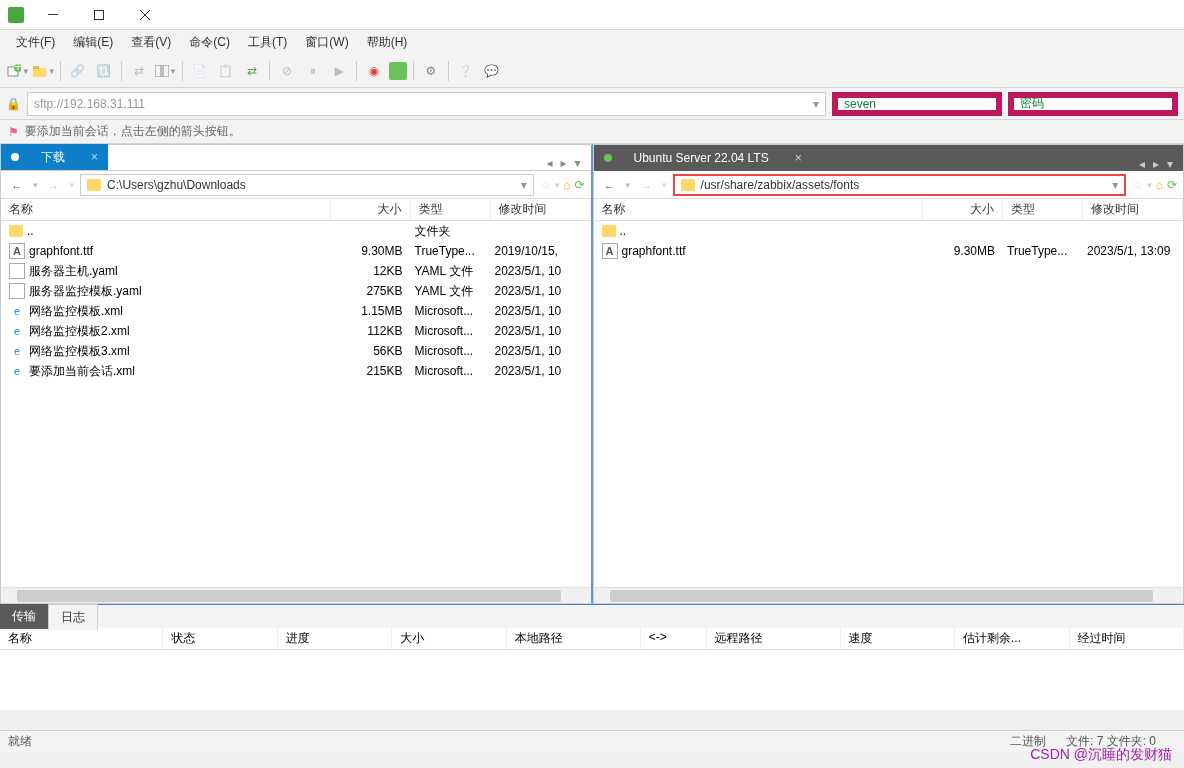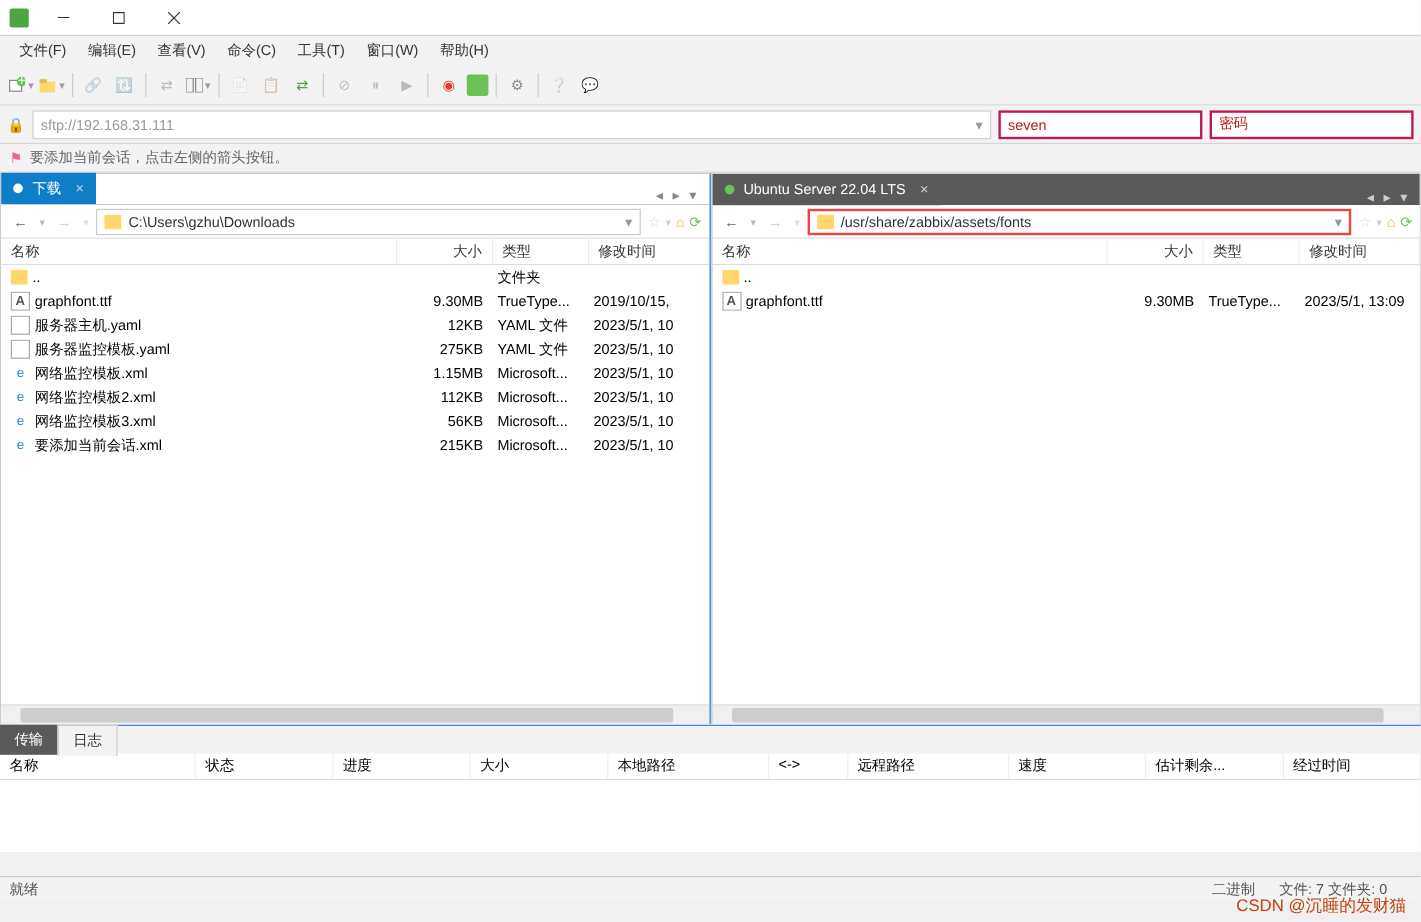--- a/index.html
+++ b/index.html
@@ -10,26 +10,26 @@
 .win-controls { display: flex; }
 .win-btn { width: 46px; height: 30px; display: flex; align-items: center; justify-content: center; color: #555; }
 .menubar { height: 24px; background: #f3f3f3; display: flex; align-items: center; padding: 0 8px; gap: 2px; }
 .menu-item { padding: 2px 8px; color: #333; cursor: default; }
 .toolbar { height: 34px; background: #f3f3f3; display: flex; align-items: center; padding: 0 6px; gap: 4px; border-bottom: 1px solid #d4d4d4; }
 .tb-btn { width: 22px; height: 22px; display: flex; align-items: center; justify-content: center; color: #666; position: relative; }
 .tb-sep { width: 1px; height: 20px; background: #ccc; margin: 0 2px; }
 .addressbar { height: 32px; background: #f3f3f3; display: flex; align-items: center; padding: 0 6px; gap: 6px; border-bottom: 1px solid #d4d4d4; }
 .lock-icon { color: #888; }
 .addr-input { flex: 1; height: 24px; border: 1px solid #ccc; padding: 0 6px; background: #fff; color: #999; display: flex; align-items: center; }
-.cred-input { width: 170px; height: 24px; border: 2px solid #be185d; padding: 0 6px; background: #fff; color: #b91c1c; display: flex; align-items: center; }
+.cred-input { width: 170px; height: 24px; border: 6px solid #be185d; padding: 0 6px; background: #fff; color: #15803d; display: flex; align-items: center; }
 .hint-bar { height: 24px; background: #f3f3f3; display: flex; align-items: center; padding: 0 8px; color: #666; border-bottom: 1px solid #d4d4d4; }
 .flag-icon { color: #f06292; margin-right: 6px; }
 .tabs-strip { height: 26px; display: flex; align-items: flex-end; background: #fff; border-bottom: 1px solid #ccc; }
 .tabs-strip.dark { background: #5a5a5a; border: none; }
-.tab { height: 26px; padding: 0 10px; display: flex; align-items: center; gap: 8px; background: #0f7ec9; color: #fff; position: relative; }
+.tab { height: 26px; padding: 0 10px; display: flex; align-items: center; gap: 22px; background: #0f7ec9; color: #fff; position: relative; }
 .tab.dark-active { background: #5a5a5a; color: #fff; }
 .tab .dot { width: 8px; height: 8px; border-radius: 50%; background: #fff; }
 .tab .dot.green { background: #6ac259; }
 .tab-close { color: #fff; opacity: 0.7; margin-left: 4px; }
 .tab-spacer { flex: 1; }
 .tab-nav { display: flex; align-items: center; gap: 8px; padding: 0 10px; color: #888; }
 .panes { display: flex; height: 460px; }
 .pane { flex: 1; display: flex; flex-direction: column; border: 1px solid #ccc; background: #fff; }
 .pane.left { border-right: 2px solid #5d9dd5; }
 .nav-row { height: 28px; display: flex; align-items: center; padding: 0 6px; gap: 6px; border-bottom: 1px solid #ddd; background: #fff; }
@@ -59,21 +59,21 @@
 .scrollbar-bottom .thumb { position: absolute; left: 16px; right: 30px; top: 2px; height: 12px; background: #cdcdcd; border-radius: 2px; }
 .transfer-tabs { height: 24px; background: #f3f3f3; display: flex; align-items: center; border-top: 1px solid #3b82f6; }
 .ttab { padding: 4px 12px; background: #5a5a5a; color: #fff; }
 .ttab.inactive { background: #f3f3f3; color: #333; border: 1px solid #ccc; border-bottom: none; }
 .transfer-header { height: 22px; display: flex; background: #fff; border-bottom: 1px solid #ddd; }
 .transfer-header .tcol { padding: 2px 8px; border-right: 1px solid #eee; flex: 1; }
 .transfer-body { height: 60px; background: #fff; }
 .statusbar { position: absolute; bottom: 16px; left: 0; right: 0; height: 22px; background: #f3f3f3; border-top: 1px solid #ccc; display: flex; align-items: center; padding: 0 8px; }
 .statusbar .seg { margin-right: 20px; color: #555; }
 .statusbar .spacer { flex: 1; }
-.watermark { position: absolute; right: 12px; bottom: 4px; color: #c2410c; font-size: 14px; }
+.watermark { position: absolute; right: 12px; bottom: 4px; color: #a21caf; font-size: 14px; }
 svg { display: block; }
 .dd { color:#999; margin-left:2px; font-size:9px; }
 </style>
 </head>
 <body>
 
 <div class="titlebar">
   <div class="icon"></div>
   <div class="win-controls">
     <div class="win-btn">

